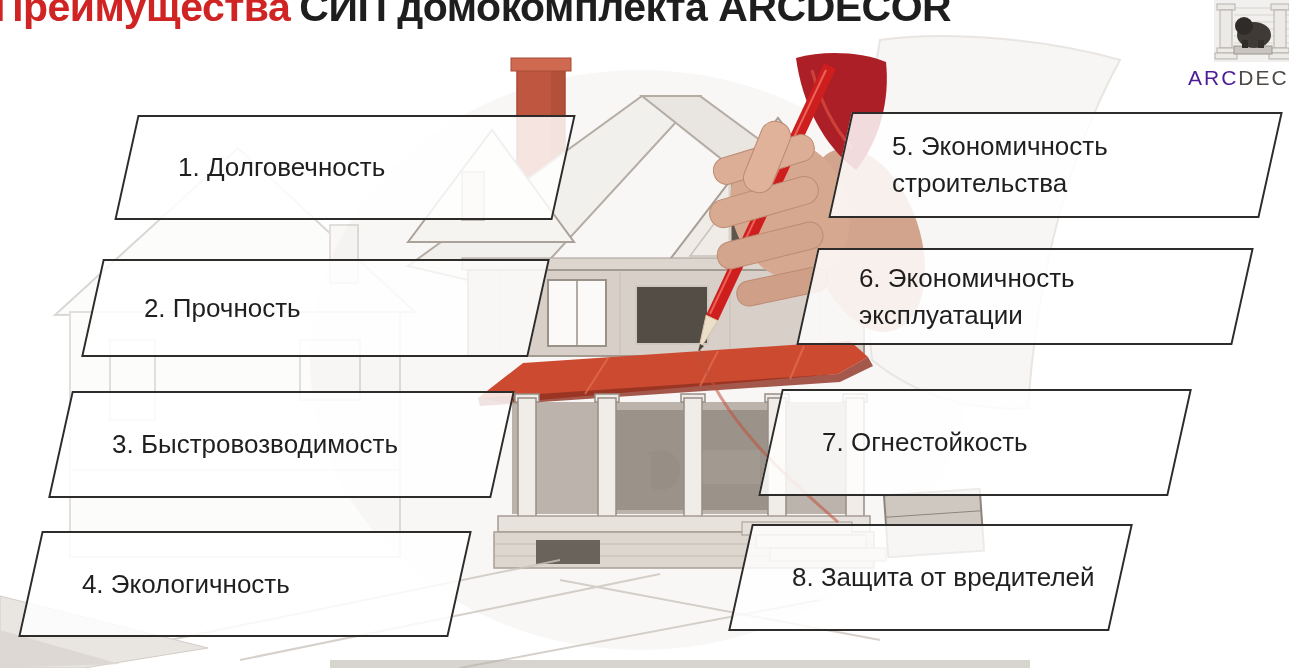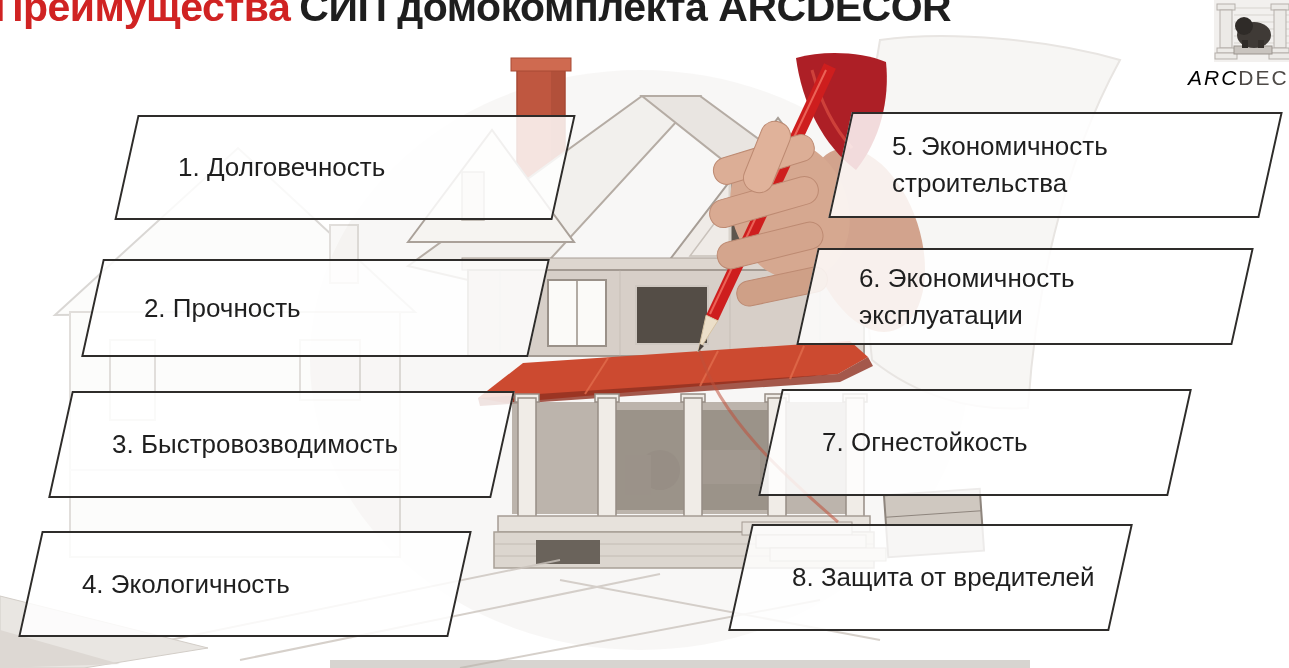--- a/index.html
+++ b/index.html
@@ -13,21 +13,21 @@
     font-weight:bold;font-size:41px;letter-spacing:-0.5px;
   }
   .t-red{color:#d02323;}
   .t-dark{color:#1e1e1e;margin-left:9px;}
   
   .logo{position:absolute;left:1186px;top:0;width:150px;height:100px;z-index:5;}
   .logo-text{
     position:absolute;left:2px;top:66px;font-size:21px;letter-spacing:2px;
     font-weight:normal;white-space:nowrap;
   }
-  .logo-arc{color:#000000;font-style:italic;}
+  .logo-arc{color:#4c1d95;}
   .logo-decor{color:#4e4a47;}
   
   .art{position:absolute;left:0;top:0;z-index:1;}
   
   .adv{
     position:absolute;z-index:3;box-sizing:border-box;
     background:rgba(255,255,255,0.84);
     border:2px solid #2e2c2a;
     transform:skewX(-12.5deg);
     display:flex;align-items:center;

